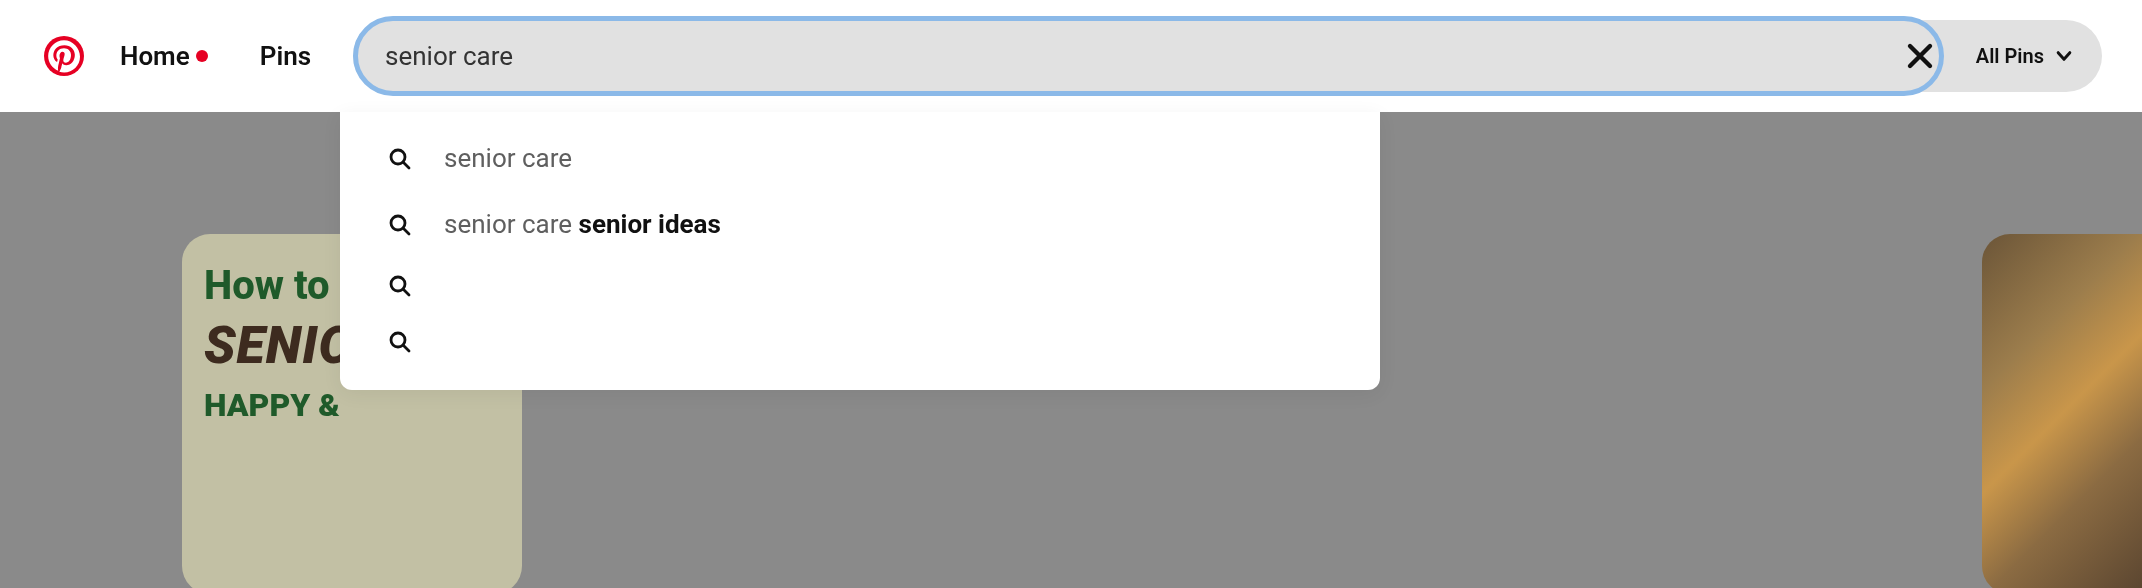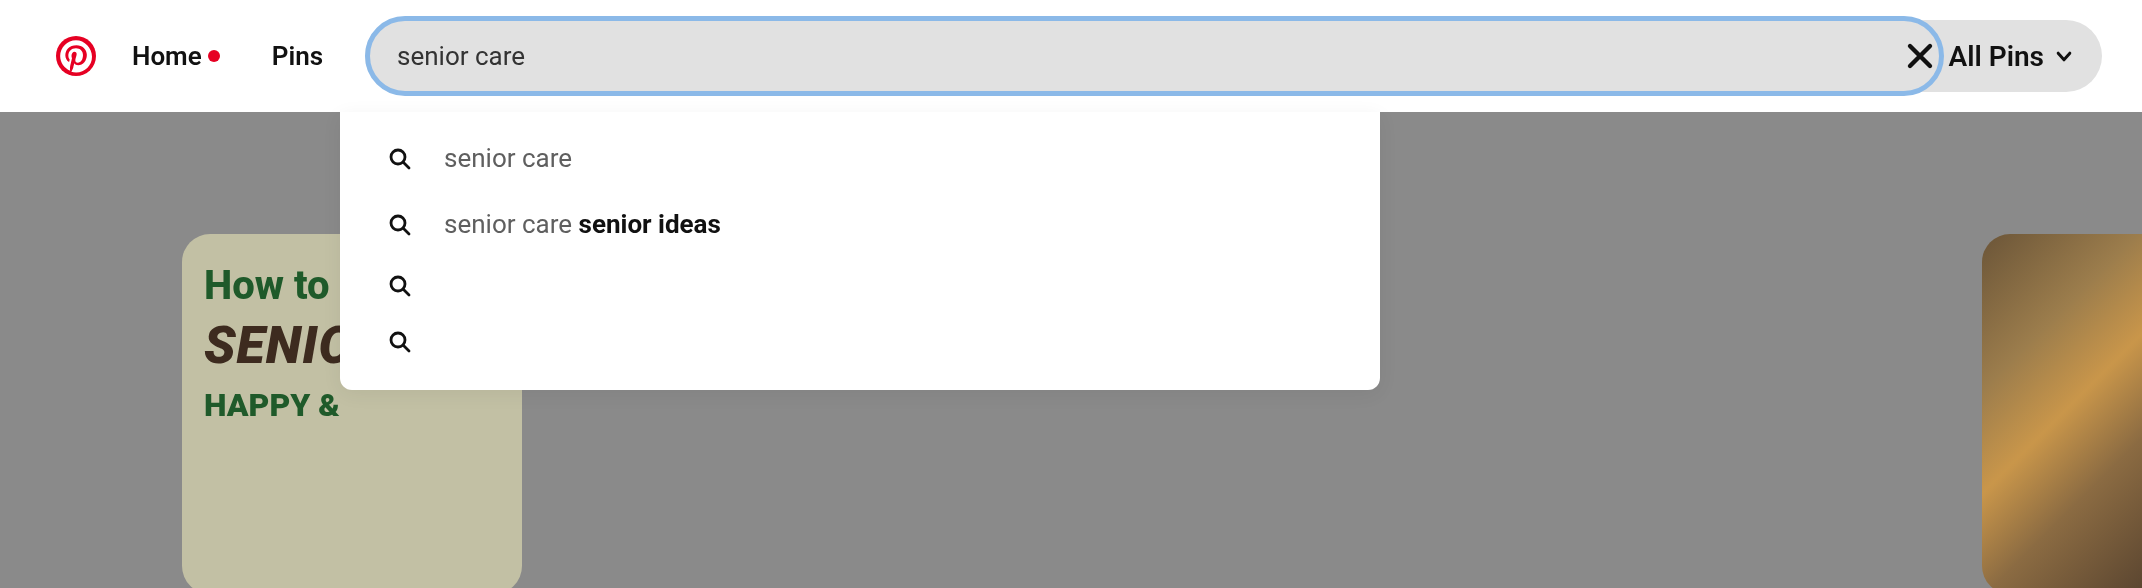--- a/index.html
+++ b/index.html
@@ -17,21 +17,20 @@
     }
     .header {
       display: flex;
       align-items: center;
       height: 112px;
       padding: 0 40px;
       gap: 12px;
       background: #fff;
       position: relative;
       z-index: 10;
-      margin-left: 12px;
     }
     .logo-wrap {
       width: 48px;
       height: 48px;
       display: flex;
       align-items: center;
       justify-content: center;
       cursor: pointer;
     }
     .nav-link {
@@ -97,21 +96,21 @@
       margin-right: 150px;
     }
     .filter-pill {
       position: absolute;
       right: 14px;
       top: 50%;
       transform: translateY(-50%);
       display: flex;
       align-items: center;
       gap: 10px;
-      font-size: 28px;
+      font-size: 20px;
       font-weight: 600;
       color: #111;
       cursor: pointer;
       padding: 10px 14px;
     }
     .content-area {
       position: absolute;
       top: 112px;
       left: 0;
       right: 0;

